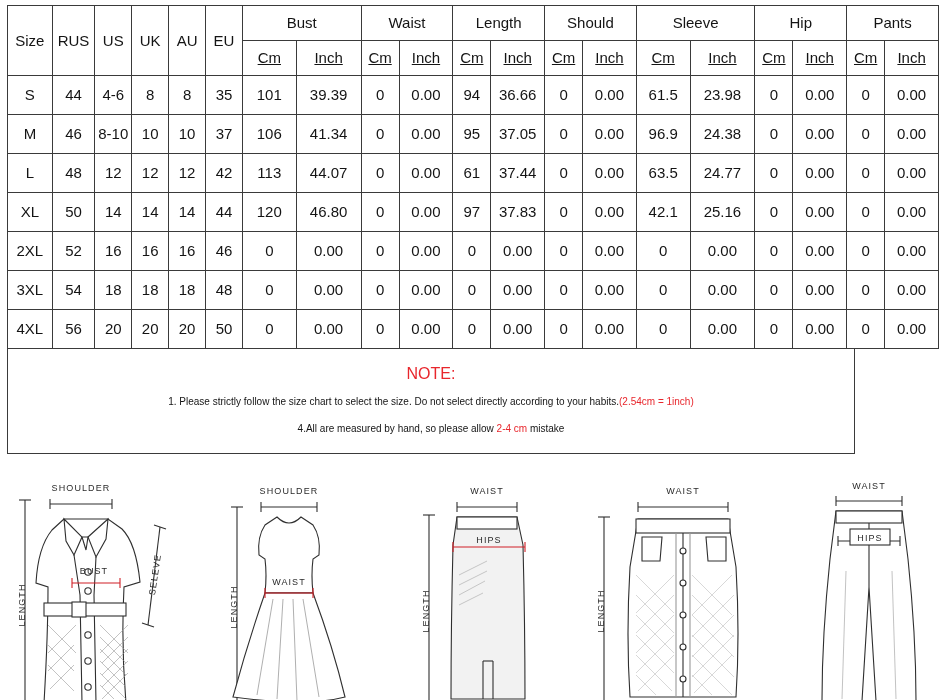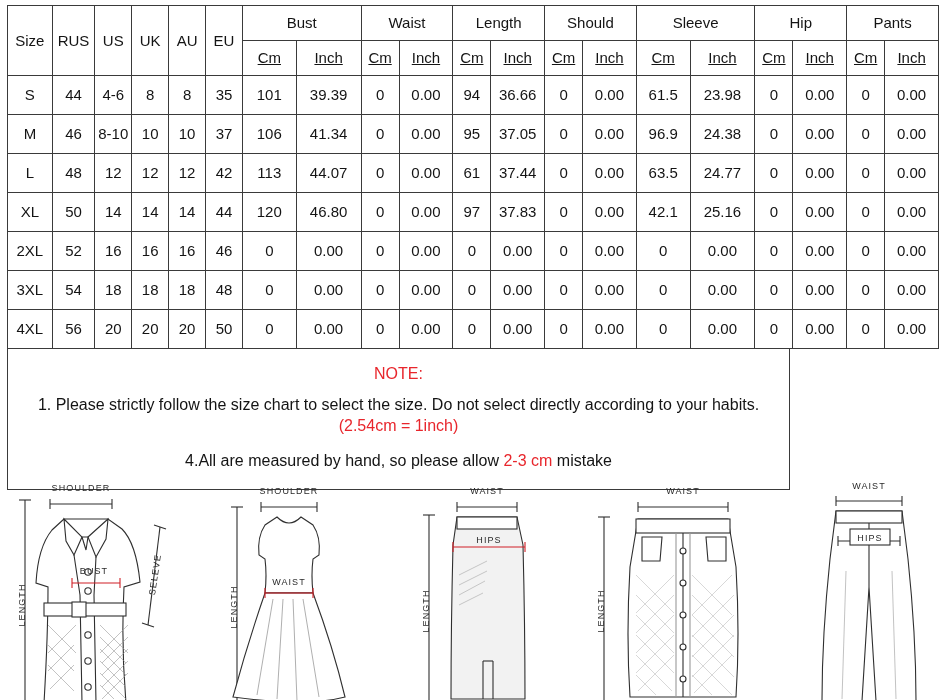--- a/index.html
+++ b/index.html
@@ -57,35 +57,35 @@
   .col-uk     { width: 33px; }
   .col-au     { width: 33px; }
   .col-eu     { width: 33px; }
   .col-cm     { width: 48px; }
   .col-inch   { width: 58px; }
   .col-cm-n   { width: 34px; }
   .col-inch-n { width: 48px; }
 
   
   .note-box {
-    width: 783px;
+    width: 848px;
     margin: 0 7px;
     border: 1px solid #3a3a3a;
     border-top: none;
     box-sizing: border-box;
     padding: 10px 12px 16px 12px;
     text-align: center;
   }
   .note-title {
     color: #e8262c;
     font-size: 16px;
     margin: 6px 0 12px 0;
   }
   .note-line {
-    font-size: 16px;
+    font-size: 10px;
     color: #141414;
     margin: 0 0 14px 0;
     line-height: 1.3;
   }
   .note-line:last-child { margin-bottom: 2px; }
   .red { color: #e8262c; }
 
   
   .figures {
     position: absolute;
@@ -325,21 +325,21 @@
         <td>0.00</td>
         <td>0</td>
         <td>0.00</td>
       </tr>
     </tbody>
   </table>
 
   <div class="note-box">
     <div class="note-title">NOTE:</div>
     <p class="note-line"><span>1. Please strictly follow the size chart to select the size. Do not select directly according to your habits.</span><span class="red">(2.54cm = 1inch)</span></p>
-    <p class="note-line"><span>4.All are measured by hand, so please allow </span><span class="red">2-3 cm</span><span> mistake</span></p>
+    <p class="note-line"><span>4.All are measured by hand, so please allow </span><span class="red">2-4 cm</span><span> mistake</span></p>
   </div>
 
   <div class="figures">
 
     <div class="fig">
       <svg width="190" height="228" viewBox="0 0 190 228" fill="none" stroke="#2f2f2f" stroke-width="1.1">
 
         <line x1="17" y1="25" x2="17" y2="228"></line>
         <line x1="11" y1="25" x2="23" y2="25"></line>
         <line x1="11" y1="226" x2="23" y2="226"></line>

